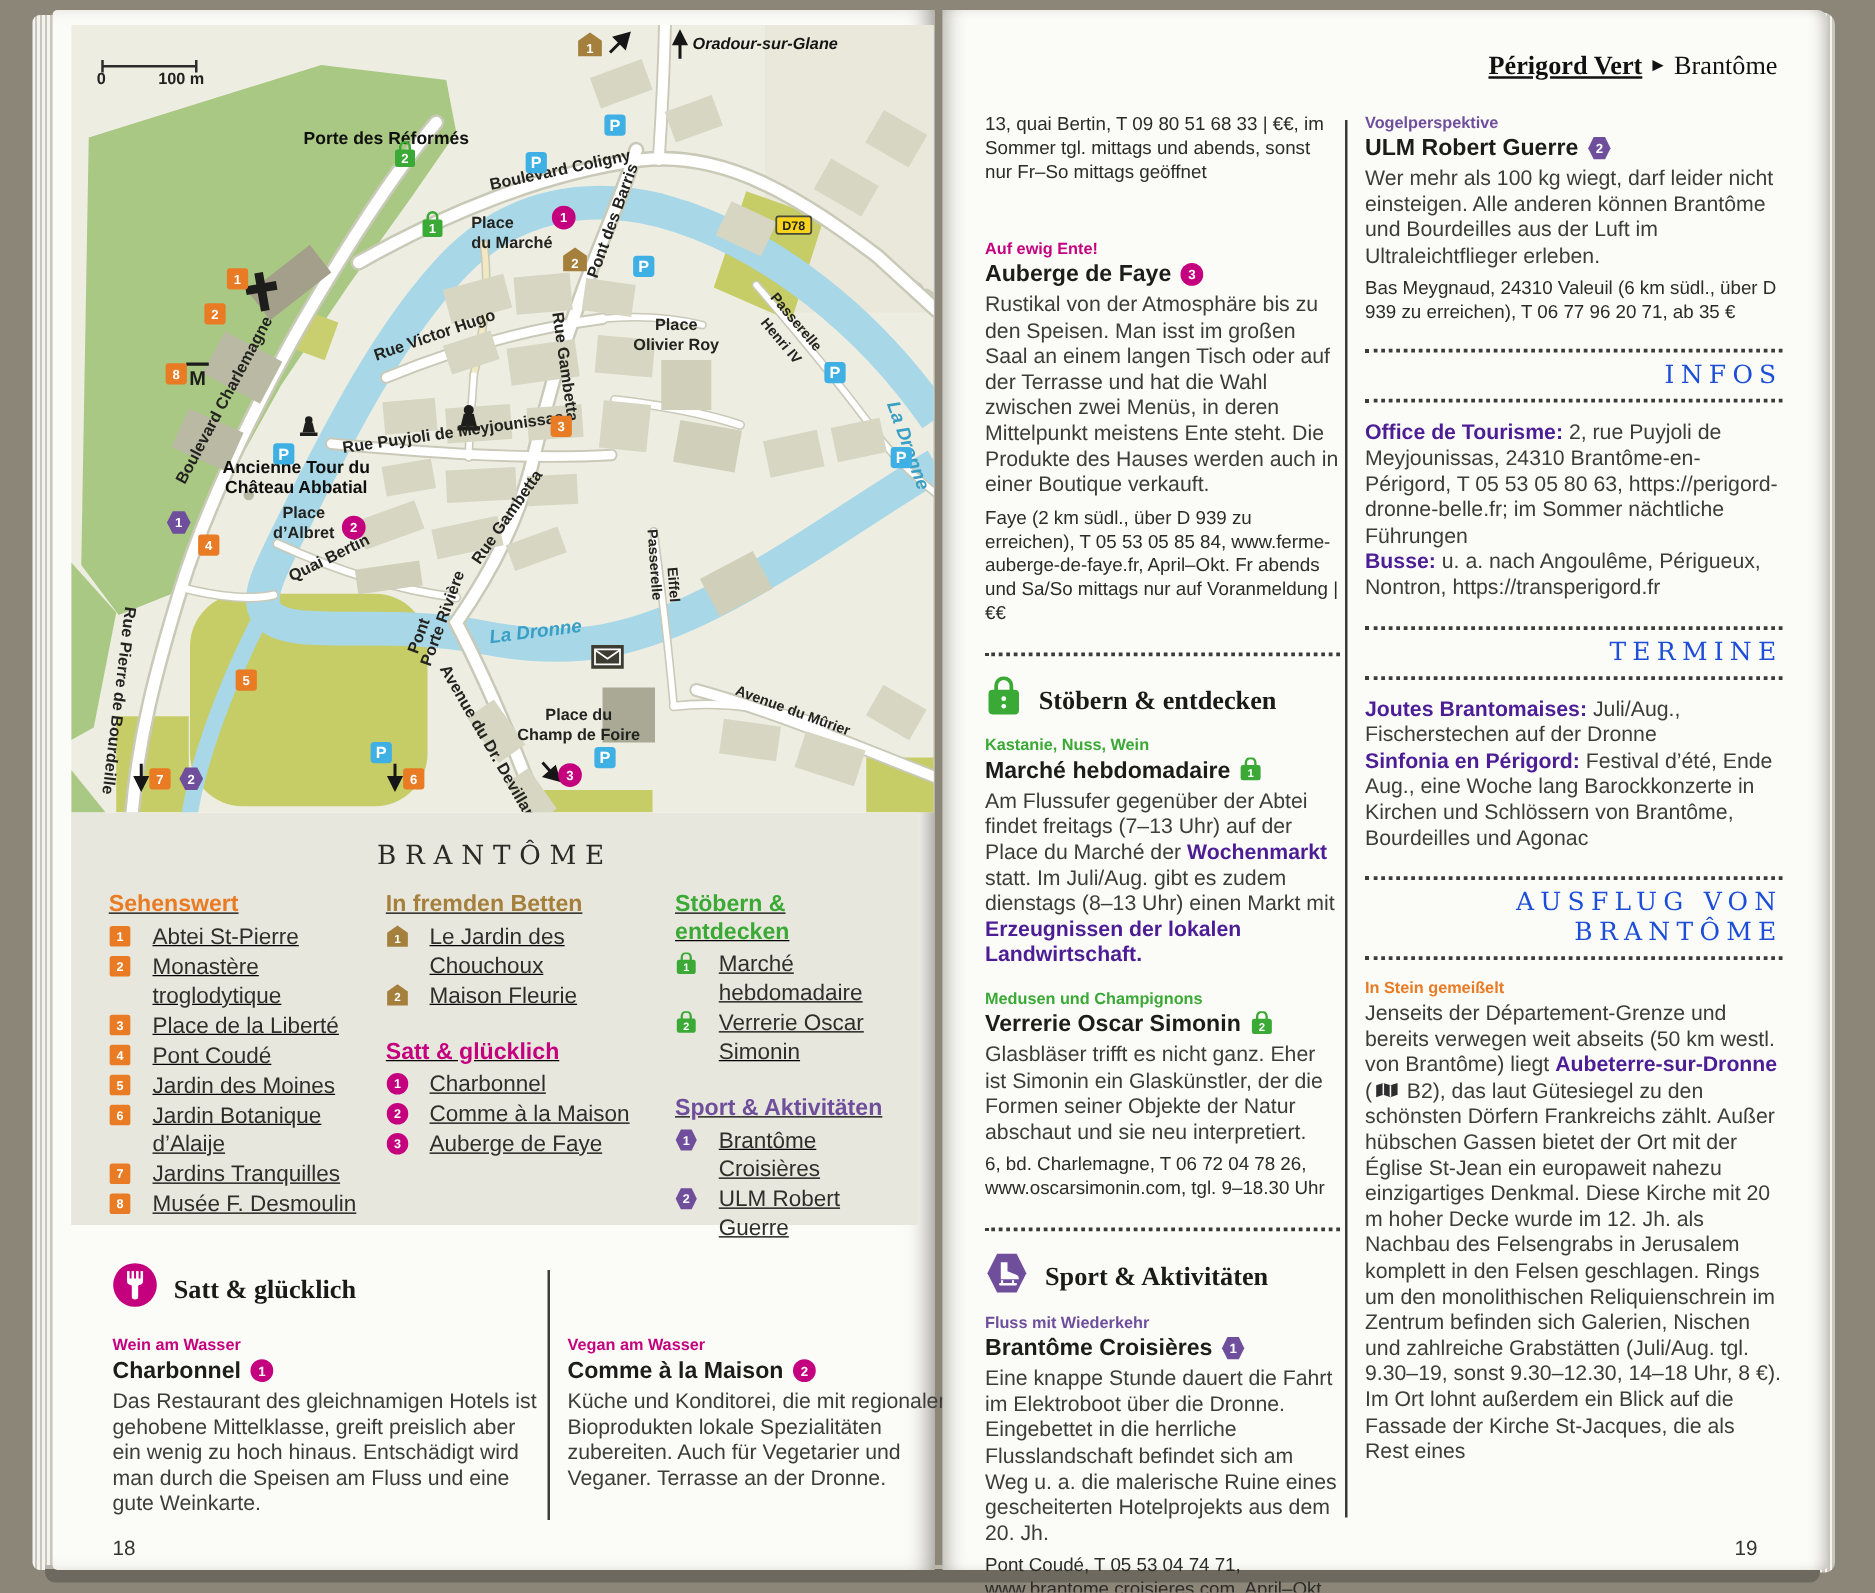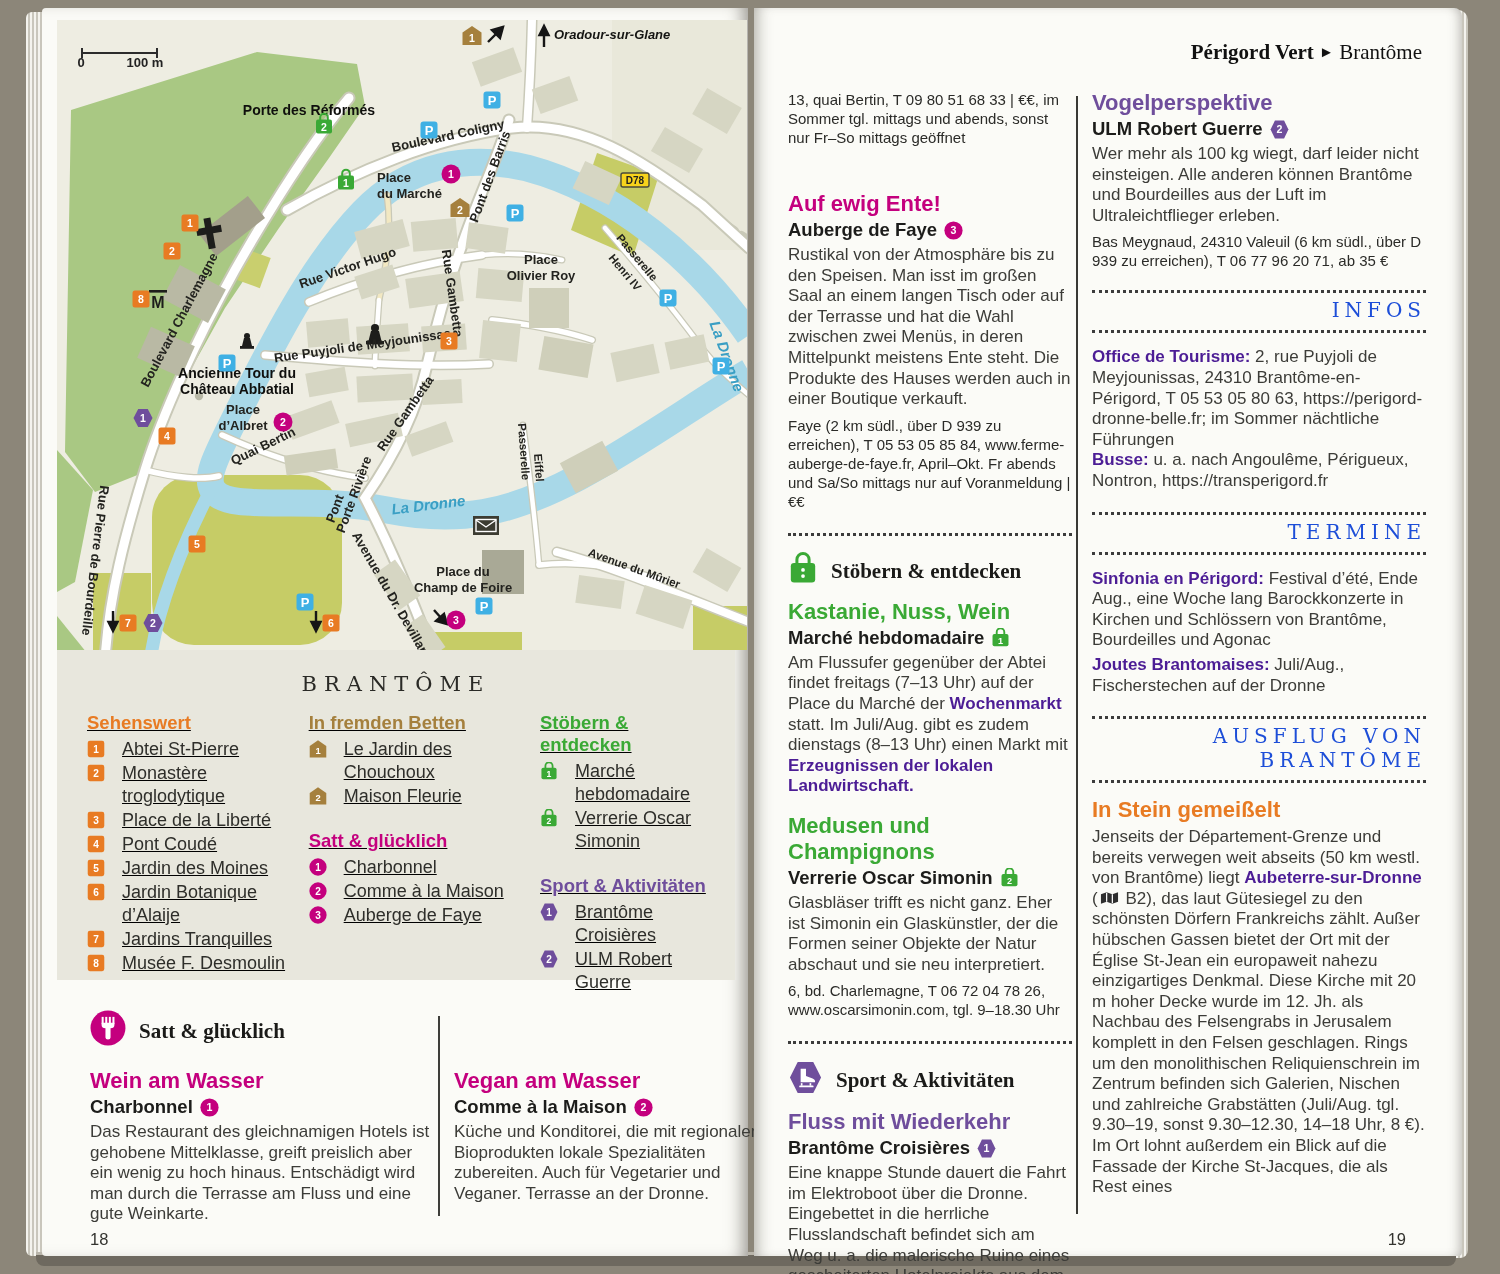--- a/index.html
+++ b/index.html
@@ -32,27 +32,27 @@
   .bdg svg{display:block;}
   .lb-section,.blk-sec{display:flex;align-items:center;gap:13px;font-family:"Liberation Serif",serif;font-weight:700;font-size:21px;color:#1a1a18;}
   .lb-section{position:absolute;left:48px;top:1002px;}
   .lb-col1{position:absolute;left:48px;top:1060px;width:348px;}
   .lb-col2{position:absolute;left:412px;top:1014px;width:312px;}
   .lb-divider{position:absolute;left:396px;top:1008px;width:2px;height:200px;background:#3e3e3a;}
   .pageno{position:absolute;font-size:16.5px;color:#33332f;}
   .pageno-left{left:48px;top:1222px;}
   .pageno-right{right:56px;top:1222px;}
   .rp-header{position:absolute;top:32px;left:0;width:668px;text-align:right;font-family:"Liberation Serif",serif;font-size:21px;color:#111;}
-  .rph-bold{font-weight:700;}
+  .rph-bold{font-weight:700;text-decoration:underline;}
   .rph-arrow{font-size:15px;position:relative;top:-2px;}
   .rp-col1{position:absolute;left:34px;top:82px;width:284px;}
   .rp-col2{position:absolute;left:338px;top:82px;width:334px;}
   .rp-divider{position:absolute;left:322px;top:88px;width:2px;height:1118px;background:#393935;}
   .blk-small{font-size:15px;line-height:19px;color:#2b2b28;margin:6px 0 0;}
-  .blk-kick{font-size:22px;font-weight:700;margin:16px 0 0;}
+  .blk-kick{font-size:13px;font-weight:700;margin:16px 0 0;}
   .blk-title{font-size:18.5px;font-weight:700;color:#1c1c1a;margin:2px 0 0;display:flex;align-items:center;gap:7px;}
   .blk-body{font-size:17px;line-height:20.6px;color:#3c3c38;margin:4px 0 0;}
   .blk-body b{color:#4c1d95;}
   .blk-dots{border-top:3px dotted #3c3c3c;margin:22px 0 16px;height:0;}
   .blk-sec{margin:0 0 8px;}
   .blk-deco{font-family:"DejaVu Serif",serif;font-size:20px;letter-spacing:5px;text-align:right;color:#1d4ed8;border-top:3px dotted #3c3c3c;border-bottom:3px dotted #3c3c3c;padding:5px 0 8px;margin:20px 0 14px;}
   .ic-inline{display:inline-block;vertical-align:-1px;margin:0 2px;}
 </style>
 </head>
 <body>
@@ -498,21 +498,21 @@
       <div class="blk-kick" style="color: rgb(196, 0, 126); margin-top: 0px;">Wein am Wasser</div>
       <div class="blk-title">
         <span>Charbonnel</span>
         <span class="bdg">
           <svg width="19" height="19" viewBox="0 0 100 100">
             <circle cx="50" cy="50" r="48" fill="#c4007e"></circle>
             <text x="50" y="71" text-anchor="middle" font-family="Liberation Sans,sans-serif" font-size="56" font-weight="700" fill="#fff">1</text>
           </svg>
         </span>
       </div>
-      <p class="blk-body">Das Restaurant des gleichnamigen Hotels ist gehobene Mittelklasse, greift preislich aber ein wenig zu hoch hinaus. Entschädigt wird man durch die Terrasse am Fluss und eine gute Weinkarte.</p>
+      <p class="blk-body">Das Restaurant des gleichnamigen Hotels ist gehobene Mittelklasse, greift preislich aber ein wenig zu hoch hinaus. Entschädigt wird man durch die Speisen am Fluss und eine gute Weinkarte.</p>
     </div>
   <div class="lb-divider"></div>
   <div class="lb-col2" id="lb-col2">
       <div class="blk-kick" style="color: rgb(196, 0, 126); margin-top: 46px;">Vegan am Wasser</div>
       <div class="blk-title">
         <span>Comme à la Maison</span>
         <span class="bdg">
           <svg width="19" height="19" viewBox="0 0 100 100">
             <circle cx="50" cy="50" r="48" fill="#c4007e"></circle>
             <text x="50" y="71" text-anchor="middle" font-family="Liberation Sans,sans-serif" font-size="56" font-weight="700" fill="#fff">2</text>
@@ -616,22 +616,22 @@
             <text x="50" y="71" text-anchor="middle" font-family="Liberation Sans,sans-serif" font-size="56" font-weight="700" fill="#fff">2</text>
           </svg>
         </span>
       </div>
       <p class="blk-body">Wer mehr als 100 kg wiegt, darf leider nicht einsteigen. Alle anderen können Brantôme und Bourdeilles aus der Luft im Ultraleichtflieger erleben.</p>
       <div class="blk-small">Bas Meygnaud, 24310 Valeuil (6 km südl., über D 939 zu erreichen), T 06 77 96 20 71, ab 35 €</div>
       <div class="blk-deco">INFOS</div>
       <p class="blk-body"><b>Office de Tourisme:</b><span> 2, rue Puyjoli de Meyjounissas, 24310 Brantôme-en-Périgord, T 05 53 05 80 63, https://perigord-dronne-belle.fr; im Sommer nächtliche Führungen</span></p>
       <p class="blk-body" style="margin-top: 0px;"><b>Busse:</b><span> u. a. nach Angoulême, Périgueux, Nontron, https://transperigord.fr</span></p>
       <div class="blk-deco">TERMINE</div>
+      <p class="blk-body"><b>Joutes Brantomaises:</b><span> Juli/Aug., Fischerstechen auf der Dronne</span></p>
       <p class="blk-body" style="margin-top: 0px;"><b>Sinfonia en Périgord:</b><span> Festival d’été, Ende Aug., eine Woche lang Barockkonzerte in Kirchen und Schlössern von Brantôme, Bourdeilles und Agonac</span></p>
-      <p class="blk-body"><b>Joutes Brantomaises:</b><span> Juli/Aug., Fischerstechen auf der Dronne</span></p>
       <div class="blk-deco">AUSFLUG VON BRANTÔME</div>
       <div class="blk-kick" style="color: rgb(232, 123, 35); margin-top: 0px;">In Stein gemeißelt</div>
       <p class="blk-body"><span>Jenseits der Département-Grenze und bereits verwegen weit abseits (50 km westl. von Brantôme) liegt </span><b>Aubeterre-sur-Dronne</b><span> (</span><span><svg class="ic-inline" width="19" height="14" viewBox="0 0 20 14">
             <path d="M1 3 L7 1 L13 3 L19 1 V11 L13 13 L7 11 L1 13 Z" fill="#2e2e2e"></path>
             <path d="M7 1.4 V11 M13 3 V12.6" stroke="#fff" stroke-width="1.3" fill="none"></path>
           </svg></span><span> B2), das laut Gütesiegel zu den schönsten Dörfern Frankreichs zählt. Außer hübschen Gassen bietet der Ort mit der Église St-Jean ein europaweit nahezu einzigartiges Denkmal. Diese Kirche mit 20 m hoher Decke wurde im 12. Jh. als Nachbau des Felsengrabs in Jerusalem komplett in den Felsen geschlagen. Rings um den monolithischen Reliquienschrein im Zentrum befinden sich Galerien, Nischen und zahlreiche Grabstätten (Juli/Aug. tgl. 9.30–19, sonst 9.30–12.30, 14–18 Uhr, 8 €). Im Ort lohnt außerdem ein Blick auf die Fassade der Kirche St-Jacques, die als Rest eines</span></p>
     </div>
   <div class="pageno pageno-right">19</div>
 </div>
 

